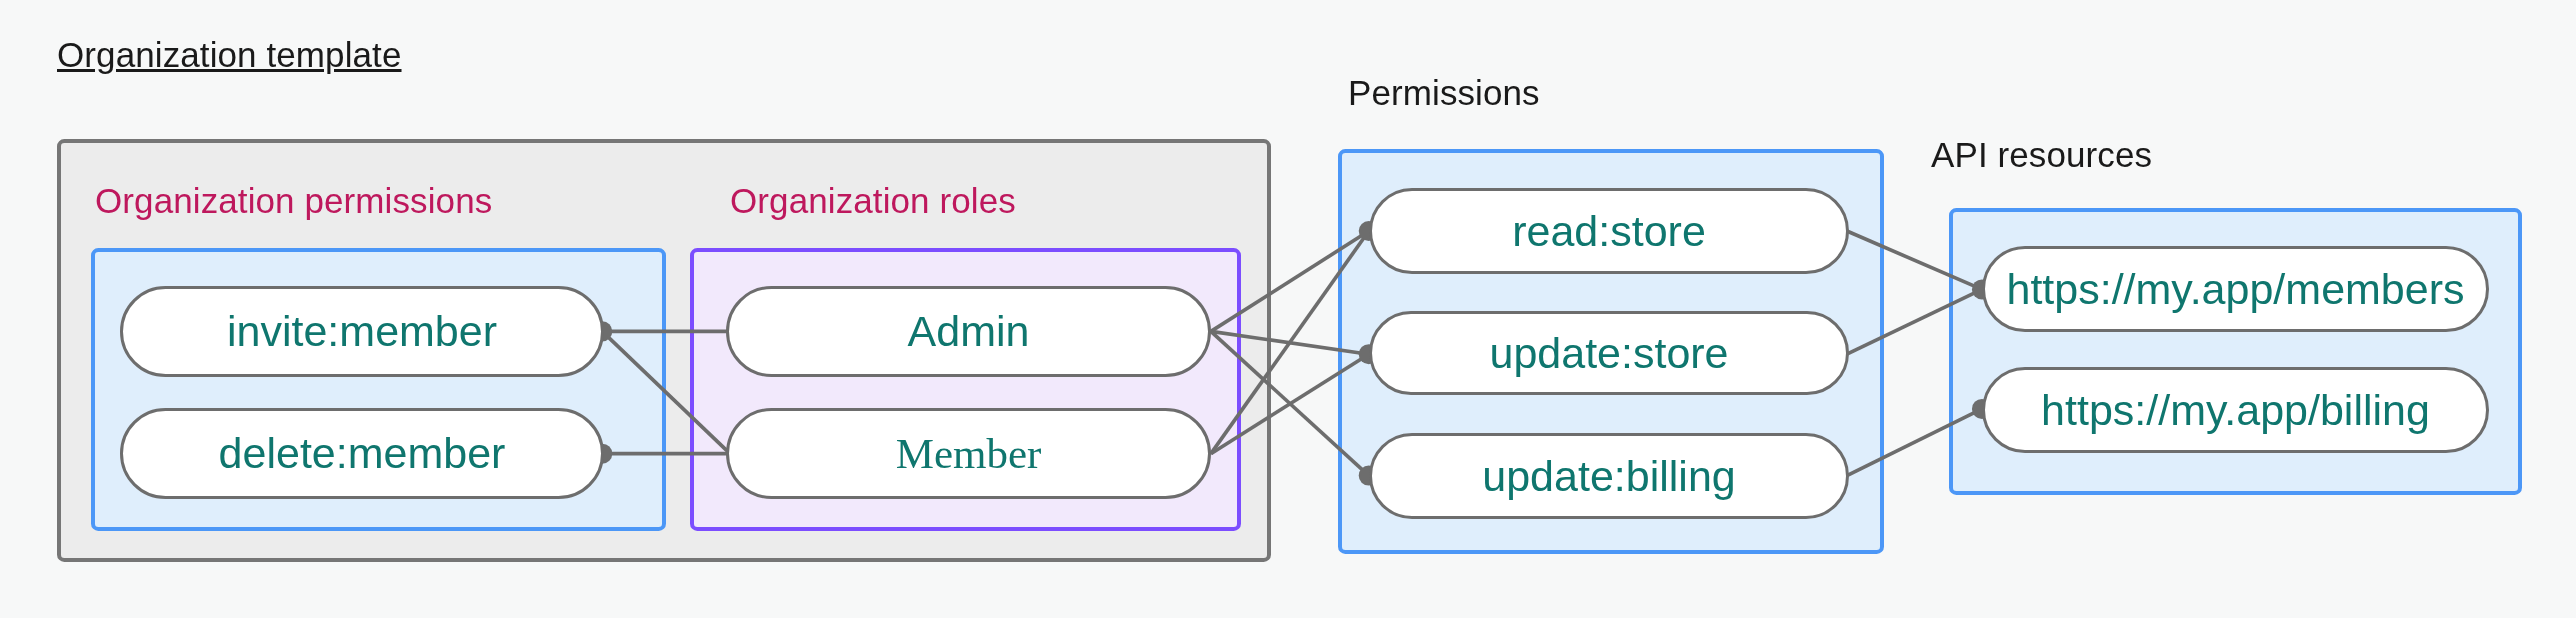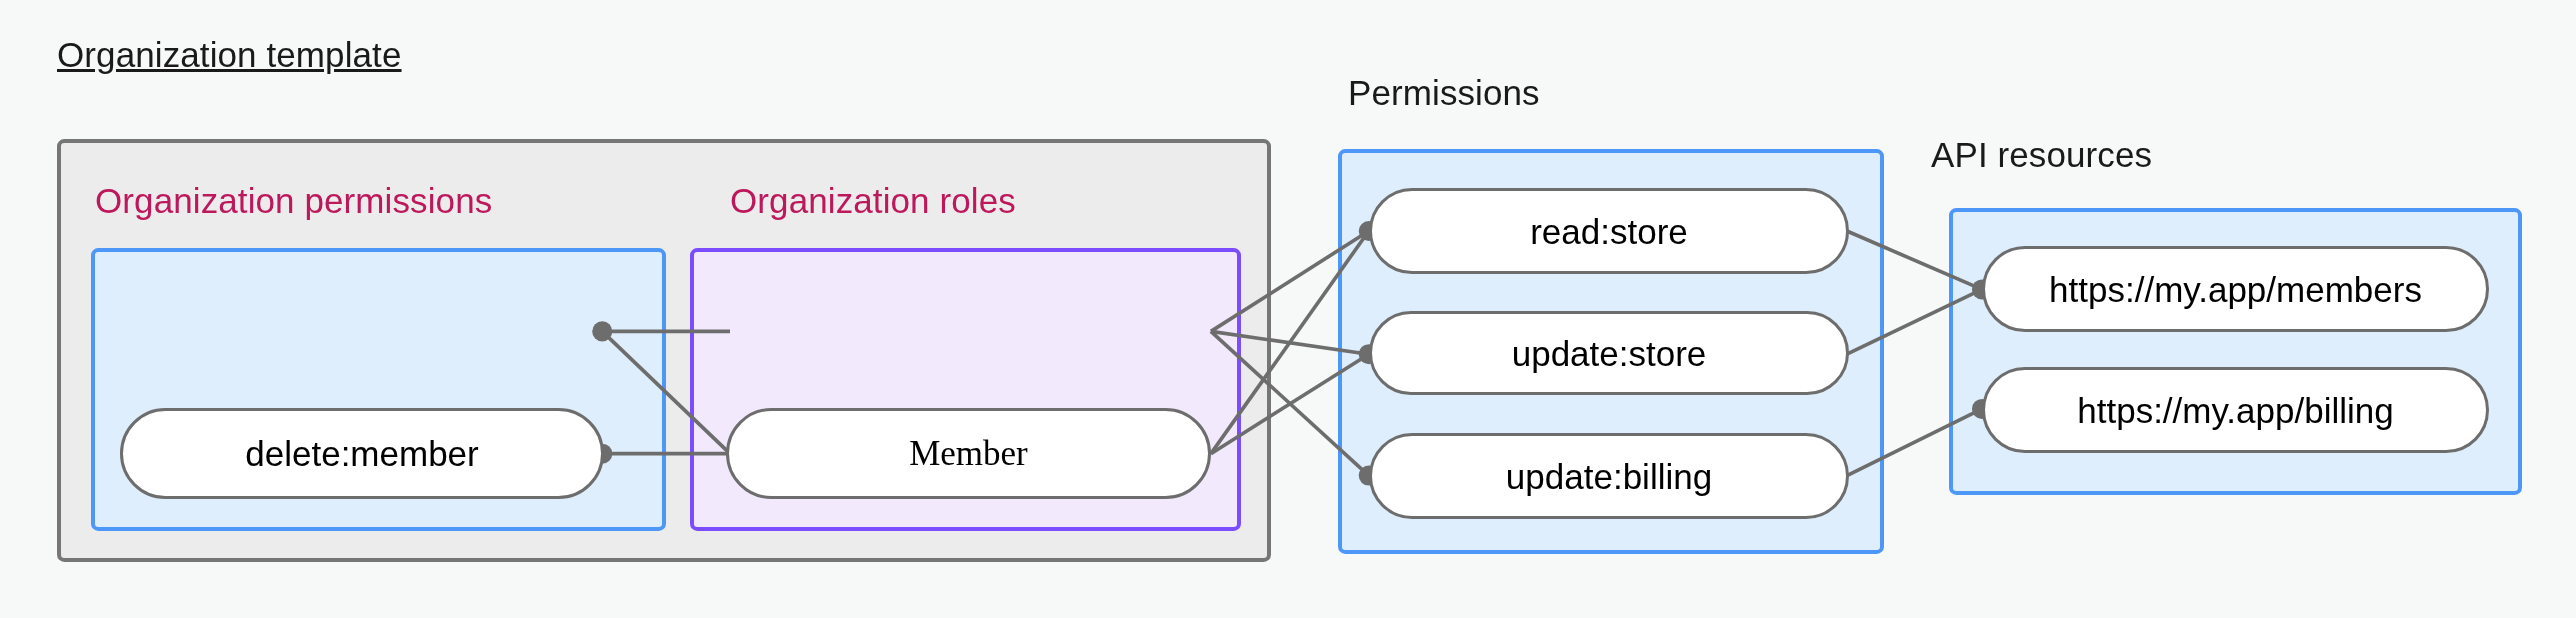--- a/index.html
+++ b/index.html
@@ -62,22 +62,22 @@
   
   .pill {
     position: absolute;
     box-sizing: border-box;
     background: #ffffff;
     border: 3.7px solid #6d6d6d;
     border-radius: 912px;
     display: flex;
     align-items: center;
     justify-content: center;
-    color: #000000;
-    font-size: 35px;
+    color: #0f766e;
+    font-size: 43px;
     line-height: 1;
     white-space: nowrap;
     z-index: 3;
   }
 
   
   #edges {
     position: absolute;
     left: 0;
     top: 0;
@@ -132,23 +132,25 @@
 
     <circle cx="660" cy="363" r="11"></circle>
     <circle cx="660" cy="497" r="11"></circle>
     <circle cx="1500" cy="253" r="11"></circle>
     <circle cx="1500" cy="388" r="11"></circle>
     <circle cx="1500" cy="521" r="11"></circle>
     <circle cx="2172" cy="317" r="11"></circle>
     <circle cx="2172" cy="448" r="11"></circle>
   </svg>
 
+  <div class="pill" style="left:120px; top:286px; width:484px; height:91px;">invite:member</div>
 
   <div class="pill" style="left:120px; top:408px; width:484px; height:91px;">delete:member</div>
 
+  <div class="pill" style="left:726px; top:286px; width:485px; height:91px;">Admin</div>
 
   <div class="pill" style="left:726px; top:408px; width:485px; height:91px;font-family:Liberation Serif, serif;">Member</div>
 
   <div class="pill" style="left:1369px; top:188px; width:480px; height:86px;">read:store</div>
 
   <div class="pill" style="left:1369px; top:311px; width:480px; height:84px;">update:store</div>
 
   <div class="pill" style="left:1369px; top:433px; width:480px; height:86px;">update:billing</div>
 
   <div class="pill" style="left:1982px; top:246px; width:507px; height:86px;">https://my.app/members</div>

